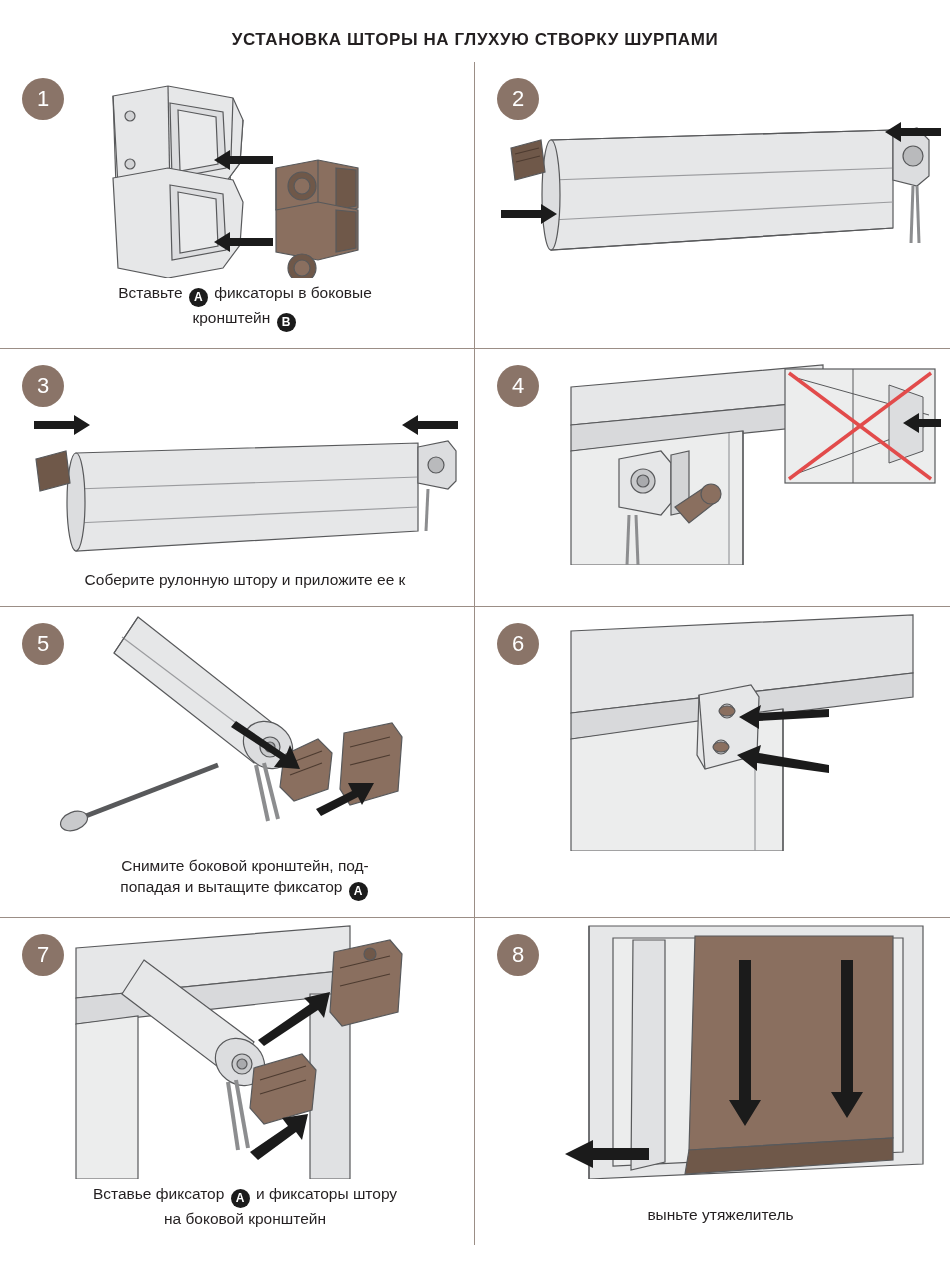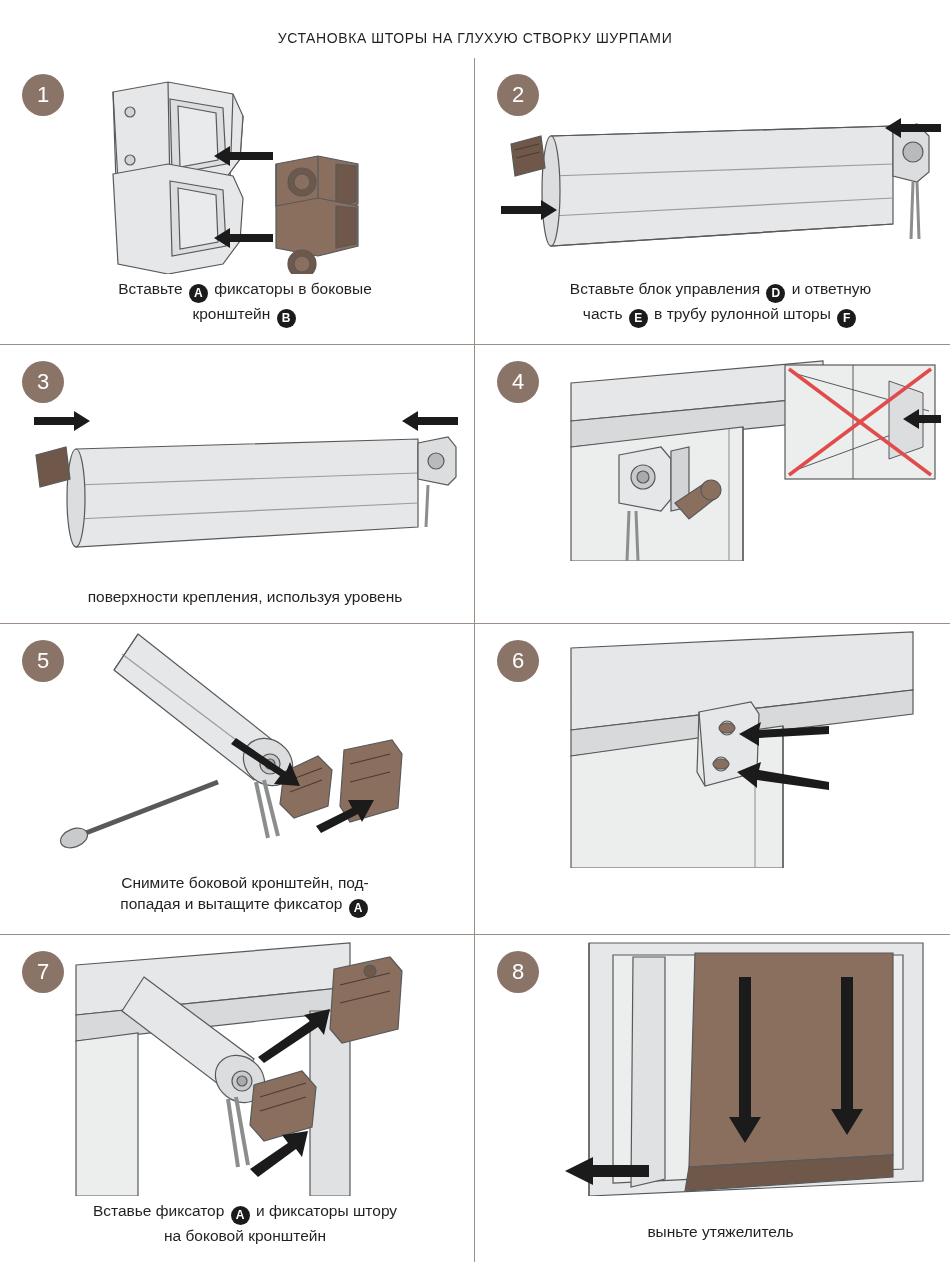--- a/index.html
+++ b/index.html
@@ -16,25 +16,25 @@
     position: relative;
   }
   .sheet {
     position: relative;
     width: 950px;
     height: 1266px;
     box-sizing: border-box;
   }
   .title {
     text-align: center;
-    font-size: 14px;
+    font-size: 17px;
     letter-spacing: 0.6px;
     color: #231f20;
     padding-top: 30px;
-    font-weight: 400;
+    font-weight: 700;
   }
   .grid {
     position: relative;
     margin-top: 12px;
     width: 950px;
   }
   .row {
     display: flex;
     width: 950px;
     position: relative;
@@ -180,24 +180,20 @@
               <circle cx="420" cy="88" r="10" fill="#b9babc"></circle>
               <path d="M420 118 L418 175" fill="none" stroke="#8c8d8f" stroke-width="3"></path>
               <path d="M424 118 L426 175" fill="none" stroke="#8c8d8f" stroke-width="3"></path>
             </g>
             <g fill="#1b1b1b">
               <path d="M8 142 L48 142 L48 136 L64 146 L48 156 L48 150 L8 150 Z"></path>
               <path d="M448 96 L408 96 L408 90 L392 100 L408 110 L408 104 L448 104 Z" transform="translate(0,-36)"></path>
             </g>
           </svg>
         </div>
-        <div class="caption">
-          <span>Вставьте блок управления </span><span class="tag">D</span><span> и ответную</span><br>
-          <span>часть </span><span class="tag">E</span><span> в трубу рулонной шторы </span><span class="tag">F</span>
-        </div>
       </div>
     </div>
 
     <div class="row sep">
 
       <div class="cell left">
         <div class="art">
           <div class="num">3</div>
           <svg class="svgwrap" width="455" height="210" viewBox="0 0 455 210">
             <g stroke="#58595b" stroke-width="1.2">
@@ -210,22 +206,21 @@
               <circle cx="418" cy="110" r="8" fill="#b9babc"></circle>
               <path d="M410 134 L408 176" fill="none" stroke="#8c8d8f" stroke-width="3"></path>
             </g>
             <g fill="#1b1b1b">
               <path d="M16 66 L56 66 L56 60 L72 70 L56 80 L56 74 L16 74 Z"></path>
               <path d="M440 66 L400 66 L400 60 L384 70 L400 80 L400 74 L440 74 Z"></path>
             </g>
           </svg>
         </div>
         <div class="caption">
-          <br>
-          <span>поверхности крепления, используя уровень</span>
+          <span>Соберите рулонную штору и приложите ее к</span><br>
         </div>
       </div>
 
       <div class="cell">
         <div class="art">
           <div class="num">4</div>
           <svg class="svgwrap" width="455" height="210" viewBox="0 0 455 210">
             <g stroke="#58595b" stroke-width="1.2">
 
               <path d="M78 32 L330 10 L330 46 L78 70 Z" fill="#e6e7e8"></path>

